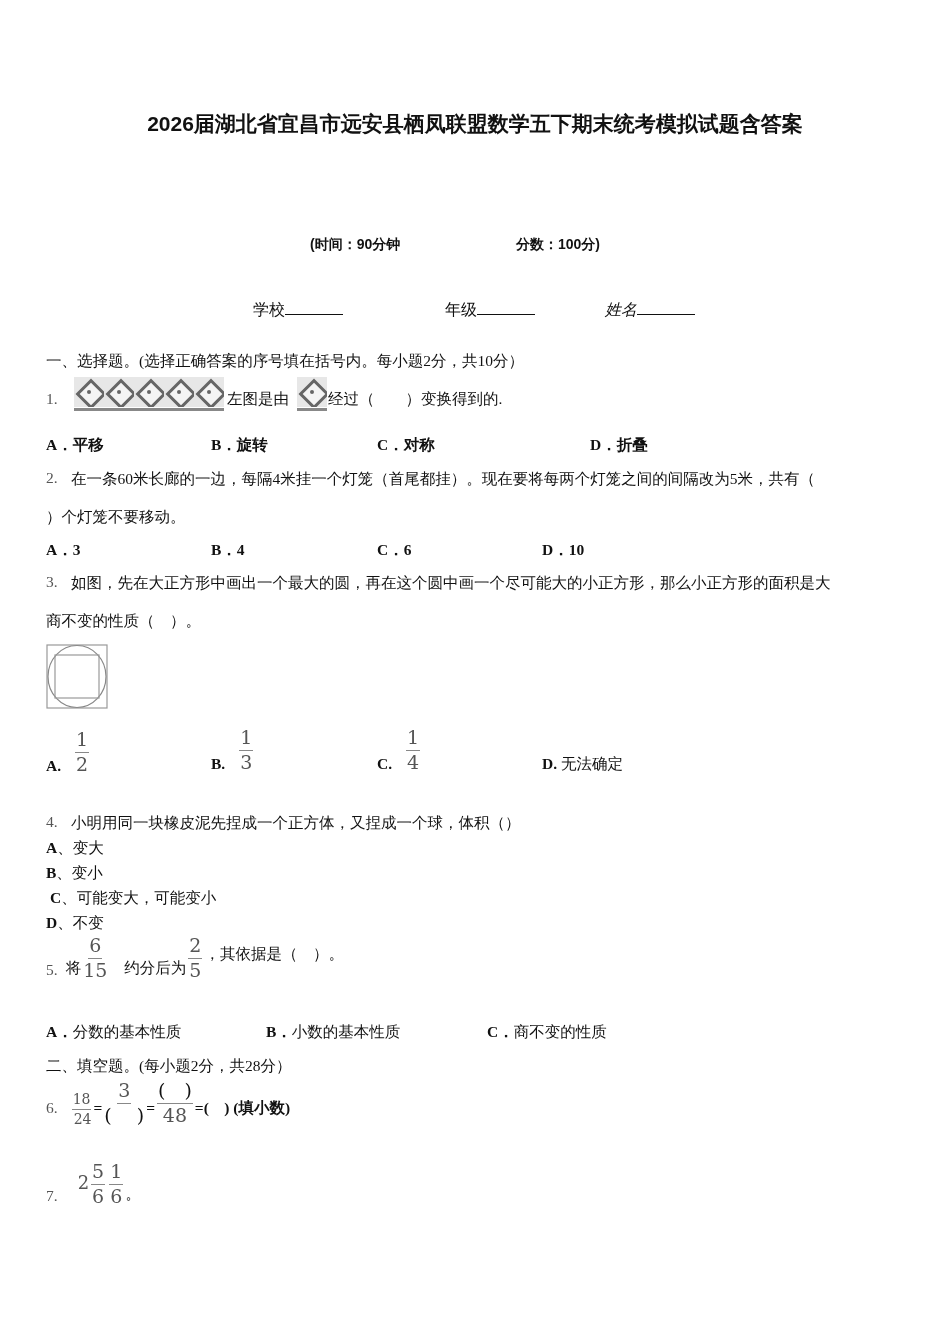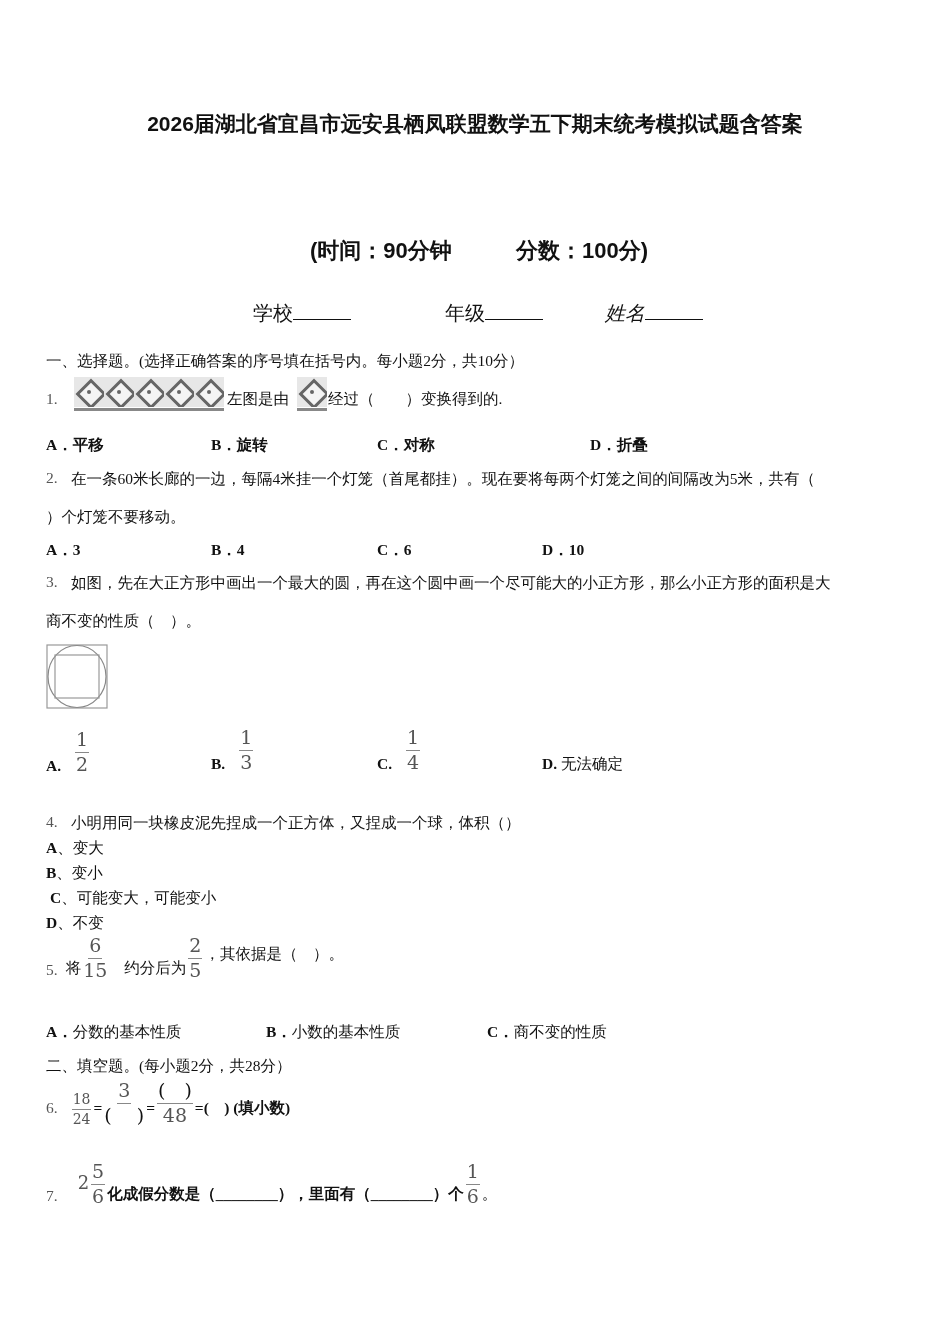--- a/index.html
+++ b/index.html
@@ -1,22 +1,22 @@
 <!DOCTYPE html>
 <html><head>
   <meta charset="utf-8">
   <style>
     html, body { margin: 0; padding: 0; background: #ffffff; }
     body { width: 950px; height: 1344px; position: relative; overflow: hidden;
       font-family: "Liberation Serif", "DejaVu Serif", serif; color: #111; font-size: 16px; }
     .abs { position: absolute; white-space: nowrap; }
     .title { left: 0; width: 950px; top: 110px; text-align: center;
       font-family: "Liberation Sans", "DejaVu Sans", sans-serif; font-weight: bold; font-size: 21px; }
-    .meta { top: 236px; font-family: "Liberation Sans", "DejaVu Sans", sans-serif; font-weight: bold; font-size: 22px; }
-    .field { top: 300px; font-size: 20px; font-family: "DejaVu Sans", sans-serif; }
+    .meta { top: 236px; font-family: "Liberation Sans", "DejaVu Sans", sans-serif; font-weight: bold; font-size: 14px; }
+    .field { top: 300px; font-size: 16px; font-family: "DejaVu Sans", sans-serif; }
     .blank { display: inline-block; border-bottom: 1px solid #111; width: 58px; height: 14px; vertical-align: baseline; }
     .q { font-size: 15.5px; }
     .num { color: #555; }
     .b { font-weight: bold; }
     .frac { display: inline-flex; flex-direction: column; align-items: center; vertical-align: middle;
       font-family: "DejaVu Serif", serif; color: #555; line-height: 1.05; margin: 0 2px; }
     .frac .n { padding: 0 1px 2px; border-bottom: 1px solid #888; }
     .frac .d { padding-top: 2px; }
     .big .n, .big .d { font-size: 19px; }
     .small .n, .small .d { font-size: 14px; }
@@ -128,21 +128,21 @@
   <span style="margin-bottom:16px;">，其依据是（　）。</span>
 </div>
 <div class="abs q" style="left:46px; top:1022px;"><span class="b">A．</span><span>分数的基本性质</span></div>
 <div class="abs q" style="left:266px; top:1022px;"><span class="b">B．</span><span>小数的基本性质</span></div>
 <div class="abs q" style="left:487px; top:1022px;"><span class="b">C．</span><span>商不变的性质</span></div>
 
 <div class="abs q" style="left:46px; top:1056px;">二、填空题。(每小题2分，共28分）</div>
 
 <div class="abs q" style="left:46px; top:1080px; display:flex; align-items:center;">
   <span class="num" style="margin-top:10px;">6.</span>
-  <span class="frac small" style="margin-left:14px; margin-top:12px;">
+  <span class="frac small" style="margin-left:14px; margin-top:12px;align-items:flex-end;">
     <span class="n">18</span>
       <span class="d">24</span>
   </span>
   <span class="b" style="margin-top:10px;">=</span>
   <span class="frac big">
     <span class="n">3</span>
       <span class="d" style="color:#111;">(　 )</span>
   </span>
   <span class="b" style="margin-top:10px;">=</span>
   <span class="frac big">
@@ -152,19 +152,18 @@
   <span class="b" style="margin-top:10px;">=(　) (填小数)</span>
 </div>
 
 <div class="abs q" style="left:46px; top:1162px; display:flex; align-items:flex-end;">
   <span class="num" style="margin-bottom:2px;">7.</span>
   <span style="margin-left:20px; margin-bottom:14px; font-family:'DejaVu Serif', serif; color:#555; font-size:18px;">2</span>
   <span class="frac big">
     <span class="n">5</span>
       <span class="d">6</span>
   </span>
-  <span class="b" style="margin-bottom:2px;">化成假分数是（________），里面有（________）个</span>
   <span class="frac big">
     <span class="n">1</span>
       <span class="d">6</span>
   </span>
   <span style="margin-bottom:2px;">。</span>
 </div>
 
 </body></html>

